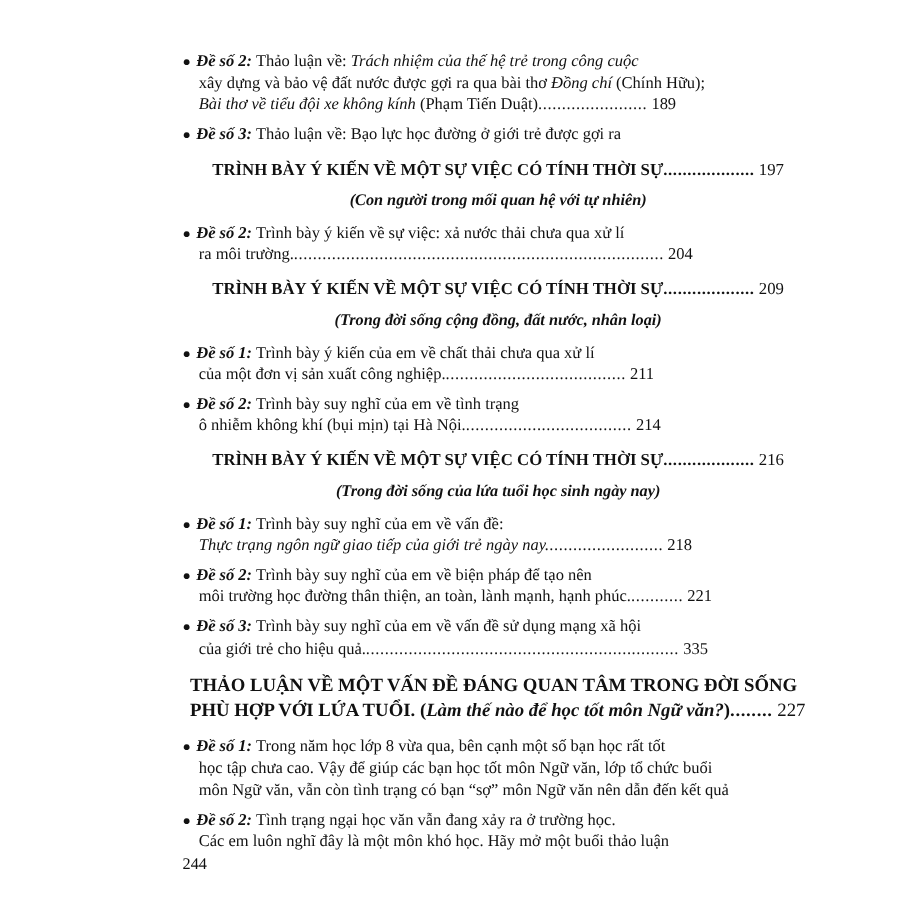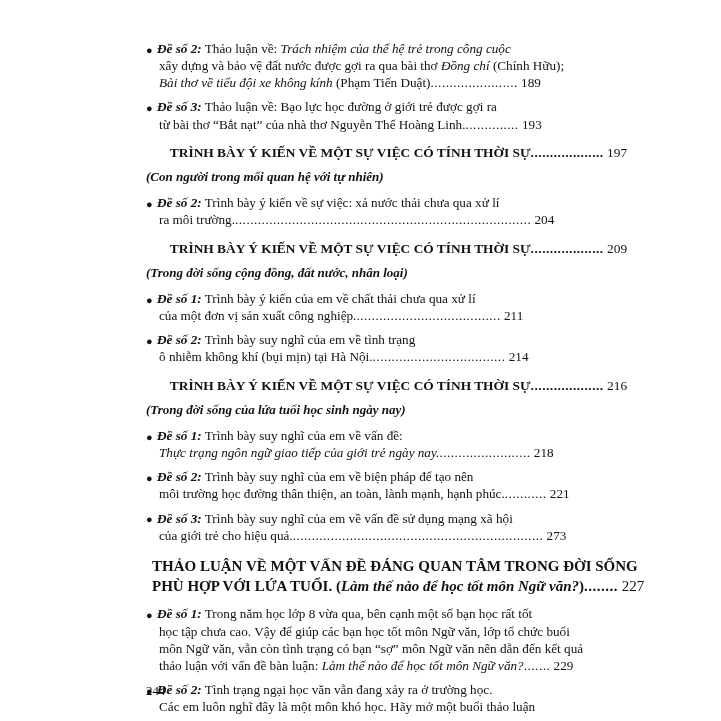--- a/index.html
+++ b/index.html
@@ -55,21 +55,21 @@
     display: block;
     margin: 11px 0 8px 0;
     font-weight: bold;
     font-size: 13.4px;
     text-align: center;
     line-height: 1.3;
   }
   .subheading {
     display: block;
     margin: 0 0 9px 0;
-    text-align: left;
+    text-align: center;
     font-weight: bold;
     font-style: italic;
     font-size: 13px;
   }
   .heading2 {
     display: block;
     margin: 12px 0 9px 0;
     font-weight: bold;
     font-size: 15px;
     text-align: left;
@@ -106,21 +106,20 @@
         <span class="bullet">●</span><span class="lbl">Đề số 2:</span><span> Thảo luận về: </span><span class="ital">Trách nhiệm của thế hệ trẻ trong công cuộc</span>
       </span>
       <span class="line2"><span>xây dựng và bảo vệ đất nước được gợi ra qua bài thơ </span><span class="ital">Đồng chí</span><span> (Chính Hữu);</span></span>
       <span class="line2"><span class="ital">Bài thơ về tiểu đội xe không kính</span><span> (Phạm Tiến Duật)</span><span class="dots">.......................</span> <span class="pg">189</span></span>
     </div>
 
     <div class="entry">
       <span class="entry-body">
         <span class="bullet">●</span><span class="lbl">Đề số 3:</span><span> Thảo luận về: Bạo lực học đường ở giới trẻ được gợi ra</span>
       </span>
-      <span class="line2"><span>từ bài thơ “Bắt nạt” của nhà thơ Nguyễn Thế Hoàng Linh.</span><span class="dots">..............</span> <span class="pg">193</span></span>
     </div>
 
     <div class="heading">
       <span>TRÌNH BÀY Ý KIẾN VỀ MỘT SỰ VIỆC CÓ TÍNH THỜI SỰ</span><span class="dots">...................</span> <span class="pg">197</span>
     </div>
 
     <div class="subheading">(Con người trong mối quan hệ với tự nhiên)</div>
 
 
     <div class="entry">
@@ -167,35 +166,34 @@
       <span class="entry-body">
         <span class="bullet">●</span><span class="lbl">Đề số 2:</span><span> Trình bày suy nghĩ của em về biện pháp để tạo nên</span>
       </span>
       <span class="line2"><span>môi trường học đường thân thiện, an toàn, lành mạnh, hạnh phúc.</span><span class="dots">...........</span> <span class="pg">221</span></span>
     </div>
 
     <div class="entry">
       <span class="entry-body">
         <span class="bullet">●</span><span class="lbl">Đề số 3:</span><span> Trình bày suy nghĩ của em về vấn đề sử dụng mạng xã hội</span>
       </span>
-      <span class="line2"><span>của giới trẻ cho hiệu quả.</span><span class="dots">..................................................................</span> <span class="pg">273</span></span>
+      <span class="line2"><span>của giới trẻ cho hiệu quả.</span><span class="dots">..................................................................</span> <span class="pg">335</span></span>
     </div>
 
     <div class="heading2">
       <span>THẢO LUẬN VỀ MỘT VẤN ĐỀ ĐÁNG QUAN TÂM TRONG ĐỜI SỐNG</span><br>
       <span>PHÙ HỢP VỚI LỨA TUỔI. (</span><span class="ital">Làm thế nào để học tốt môn Ngữ văn?</span><span>)</span><span class="dots">........</span> <span class="pg">227</span>
     </div>
 
     <div class="entry">
       <span class="entry-body">
         <span class="bullet">●</span><span class="lbl">Đề số 1:</span><span> Trong năm học lớp 8 vừa qua, bên cạnh một số bạn học rất tốt</span>
       </span>
       <span class="line2">học tập chưa cao. Vậy để giúp các bạn học tốt môn Ngữ văn, lớp tổ chức buổi</span>
       <span class="line2">môn Ngữ văn, vẫn còn tình trạng có bạn “sợ” môn Ngữ văn nên dẫn đến kết quả</span>
-      <span class="line2"><span>thảo luận với vấn đề bàn luận: </span><span class="ital">Làm thế nào để học tốt môn Ngữ văn?</span><span class="dots">.......</span> <span class="pg">229</span></span>
     </div>
 
     <div class="entry">
       <span class="entry-body">
         <span class="bullet">●</span><span class="lbl">Đề số 2:</span><span> Tình trạng ngại học văn vẫn đang xảy ra ở trường học.</span>
       </span>
       <span class="line2">Các em luôn nghĩ đây là một môn khó học. Hãy mở một buổi thảo luận</span>
 
     </div>
 

